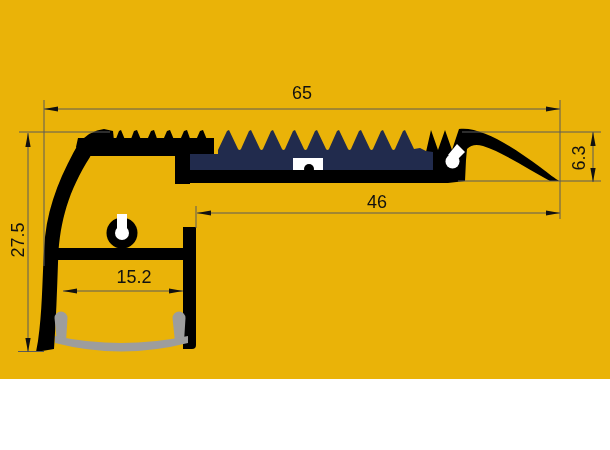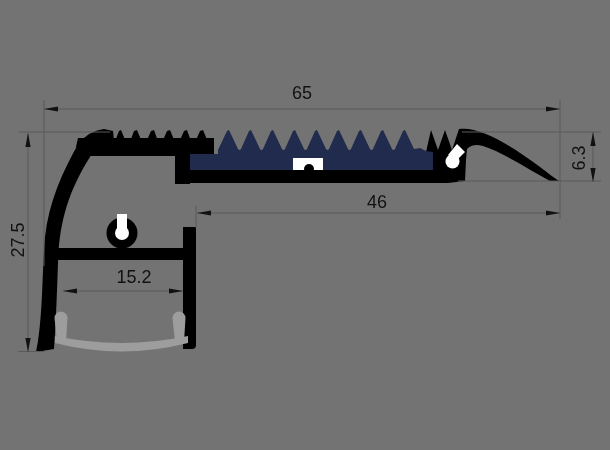--- a/index.html
+++ b/index.html
@@ -1,19 +1,19 @@
 <!DOCTYPE html>
 <html><head>
 <meta charset="utf-8">
 <style>
   html,body{margin:0;padding:0;background:#ffffff;}
   .canvas{
     position:relative;
-    width:610px;height:450px;
-    background:#737373;
+    width:610px;height:379px;
+    background:#eab308;
     overflow:hidden;
     font-family:"Liberation Sans", sans-serif;
   }
   svg{display:block;}
   text{
     font-family:"Liberation Sans", sans-serif;
     font-size:18px;
   }
 </style>
 </head>

